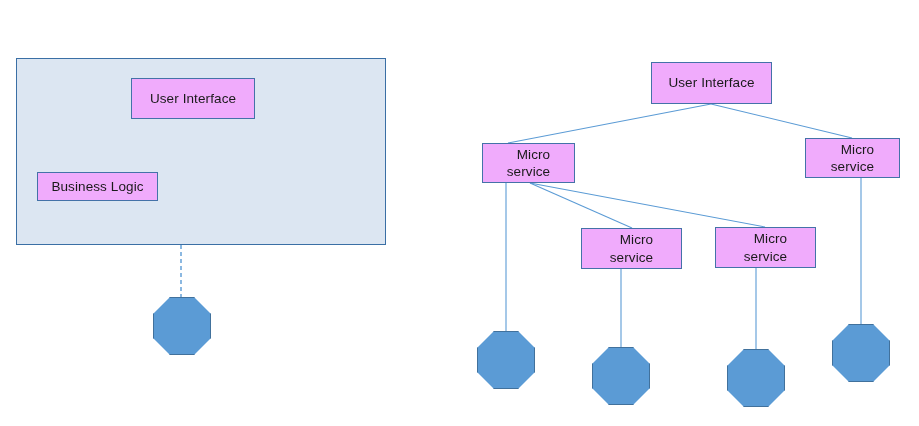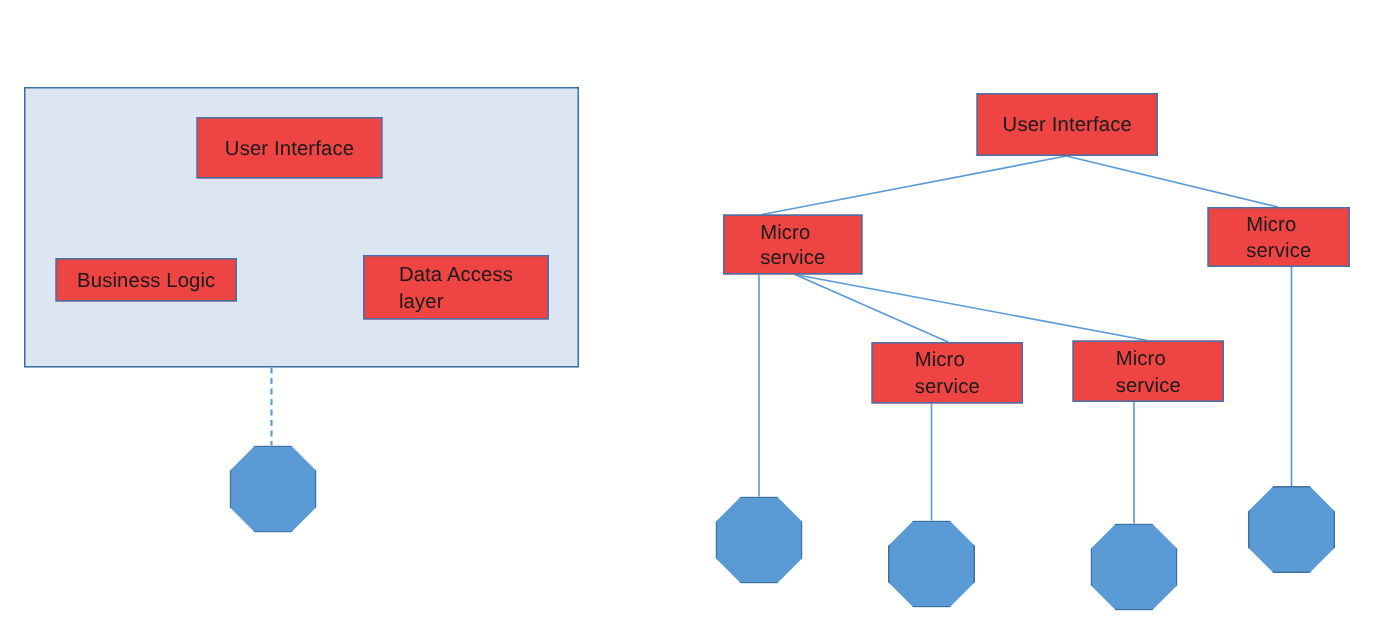--- a/index.html
+++ b/index.html
@@ -25,26 +25,26 @@
     position: absolute;
     left: 0; top: 0;
     width: 919px;
     height: 426px;
     pointer-events: none;
   }
   
   .node {
     position: absolute;
     box-sizing: border-box;
-    background: #ef4444;
+    background: #f0abfc;
     border: 1px solid #4472a8;
     display: flex;
     align-items: center;
     justify-content: center;
-    text-align: left;
+    text-align: right;
     color: #1a1a1a;
     font-size: 13.5px;
     line-height: 1.28;
     white-space: pre-line;
     letter-spacing: 0.1px;
   }
   
   .panel {
     position: absolute;
     box-sizing: border-box;
@@ -74,22 +74,20 @@
       <line x1="506" y1="183" x2="506" y2="331" stroke="#5b9bd5" stroke-width="1.1"></line>
       <line x1="621" y1="269" x2="621" y2="347" stroke="#5b9bd5" stroke-width="1.1"></line>
       <line x1="756" y1="268" x2="756" y2="349" stroke="#5b9bd5" stroke-width="1.1"></line>
       <line x1="861" y1="178" x2="861" y2="324" stroke="#5b9bd5" stroke-width="1.1"></line>
     </svg>
 
   <div class="panel" id="monolith-panel" style="left: 16px; top: 58px; width: 370px; height: 187px;"></div>
 
   <div class="node" id="left-box-0" style="left: 131px; top: 78px; width: 124px; height: 41px;">User Interface</div>
   <div class="node" id="left-box-1" style="left: 37px; top: 172px; width: 121px; height: 29px;">Business Logic</div>
-  <div class="node" id="left-box-2" style="left: 242px; top: 170px; width: 124px; height: 43px;">Data Access
-layer</div>
 
   <div class="octagon" id="left-oct-0" style="left: 153px; top: 297px; width: 58px; height: 58px;"></div>
 
   <div class="node" id="right-box-0" style="left: 651px; top: 62px; width: 121px; height: 42px;">User Interface</div>
   <div class="node" id="right-box-1" style="left: 482px; top: 143px; width: 93px; height: 40px;">Micro
 service</div>
   <div class="node" id="right-box-2" style="left: 805px; top: 138px; width: 95px; height: 40px;">Micro
 service</div>
   <div class="node" id="right-box-3" style="left: 581px; top: 228px; width: 101px; height: 41px;">Micro
 service</div>

